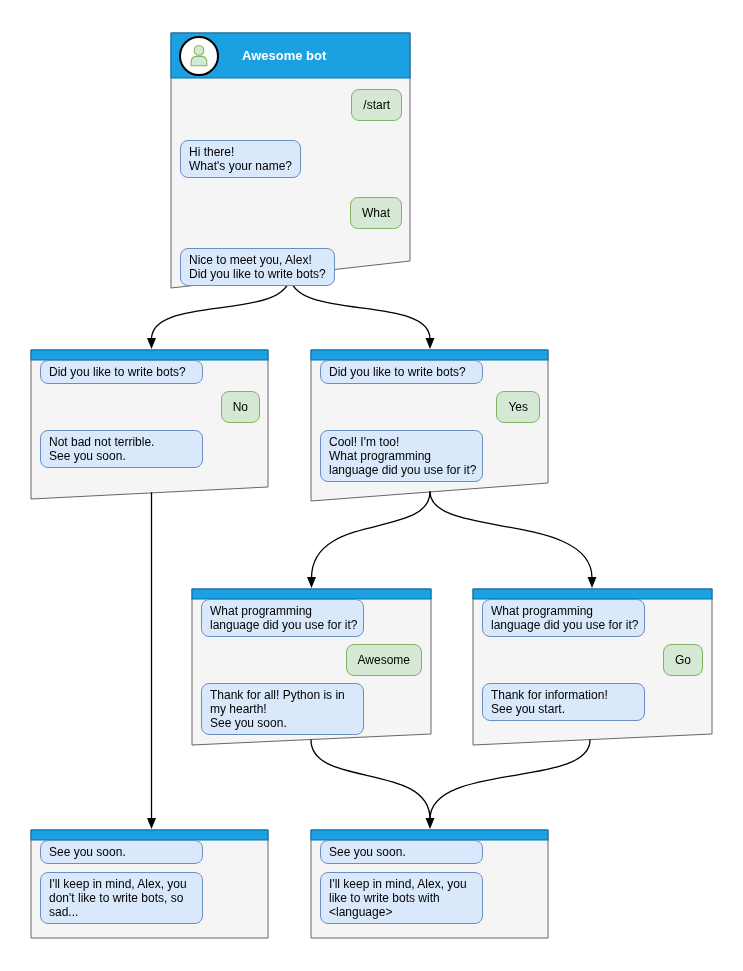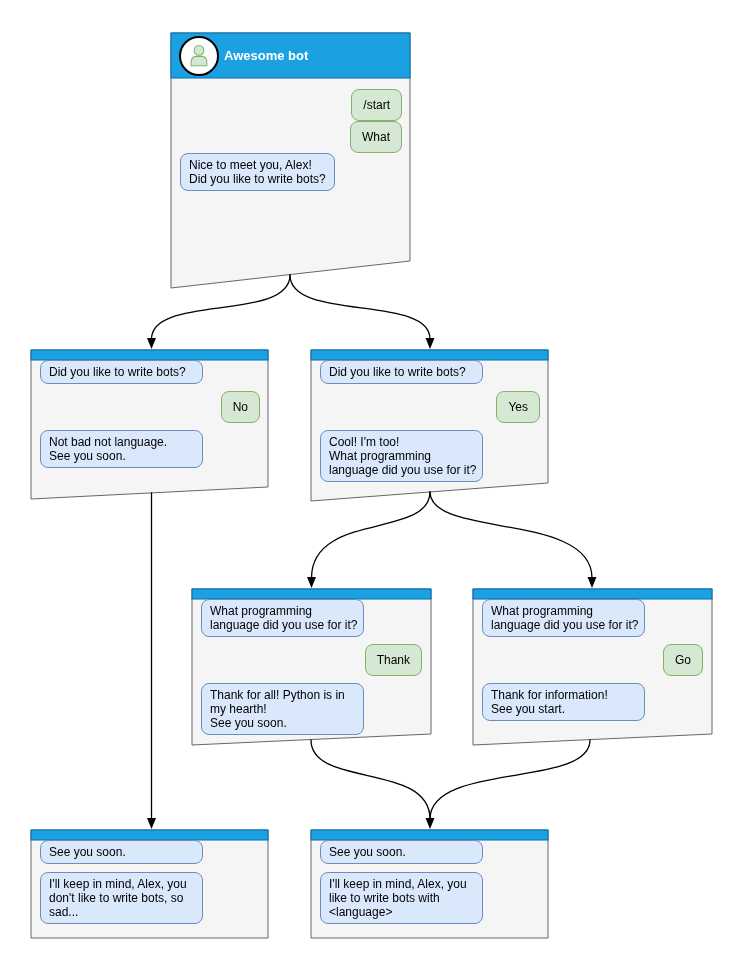--- a/index.html
+++ b/index.html
@@ -10,30 +10,30 @@
     overflow:hidden;
     background:#ffffff;
   }
   .layer{position:absolute;left:0;top:0;}
   .avatar{
     position:absolute;left:179px;top:36px;width:40px;height:40px;
     border-radius:50%;background:#ffffff;border:2px solid #000000;
     box-sizing:border-box;display:flex;align-items:center;justify-content:center;
   }
   .win-title{
-    position:absolute;left:224px;top:33px;height:45px;
+    position:absolute;left:242px;top:33px;height:45px;
     display:flex;align-items:center;
     color:#ffffff;font-size:13px;font-weight:bold;
   }
   
   .body{
     position:absolute;display:flex;flex-direction:column;
     box-sizing:border-box;padding:0 8px;
   }
-  .c1{left:172px;top:78px;width:238px;gap:0;padding-top:11px;justify-content:space-between;}
+  .c1{left:172px;top:78px;width:238px;gap:19px;padding-top:11px;justify-content:space-between;}
   .c2{left:32px;top:360px;width:236px;gap:7px;}
   .c3{left:312px;top:360px;width:236px;gap:7px;}
   .c4{left:193px;top:599px;width:237px;gap:7px;}
   .c5{left:474px;top:599px;width:237px;gap:7px;}
   .c6{left:32px;top:840px;width:236px;gap:8px;}
   .c7{left:312px;top:840px;width:236px;gap:8px;}
   .msg{
     font-size:12px;line-height:14px;color:#000000;
     white-space:pre;border-radius:8px;
     padding:4px 8px;box-sizing:border-box;
@@ -94,44 +94,46 @@
   <div class="avatar">
     <svg width="30" height="30" viewBox="0 0 40 40">
       <circle cx="20" cy="12.5" r="6.5" style="fill:var(--user_bubble_fill);stroke:var(--user_bubble_stroke);stroke-width:1.4"></circle>
       <path d="M9.5 33 L9.5 29 C9.5 22.5 13.5 20.5 16.5 20.5 L23.5 20.5 C26.5 20.5 30.5 22.5 30.5 29 L30.5 33 Z" style="fill:var(--user_bubble_fill);stroke:var(--user_bubble_stroke);stroke-width:1.4"></path>
     </svg>
   </div>
   <div class="win-title">Awesome bot</div>
 
   <div class="body c1">
     <div class="msg user">/start</div>
+    <div class="msg">Hi there!
+What's your name?</div>
     <div class="msg user">What</div>
     <div class="msg">Nice to meet you, Alex!
 Did you like to write bots?</div>
   </div>
 
   <div class="body c2">
     <div class="msg fixed">Did you like to write bots?</div>
     <div class="msg user">No</div>
-    <div class="msg fixed">Not bad not language.
+    <div class="msg fixed">Not bad not terrible.
 See you soon.</div>
   </div>
 
   <div class="body c3">
     <div class="msg fixed">Did you like to write bots?</div>
     <div class="msg user">Yes</div>
     <div class="msg fixed">Cool! I'm too!
 What programming
 language did you use for it?</div>
   </div>
 
   <div class="body c4">
     <div class="msg fixed">What programming
 language did you use for it?</div>
-    <div class="msg user">Thank</div>
+    <div class="msg user">Awesome</div>
     <div class="msg fixed">Thank for all! Python is in
 my hearth!
 See you soon.</div>
   </div>
 
   <div class="body c5">
     <div class="msg fixed">What programming
 language did you use for it?</div>
     <div class="msg user">Go</div>
     <div class="msg fixed">Thank for information!

